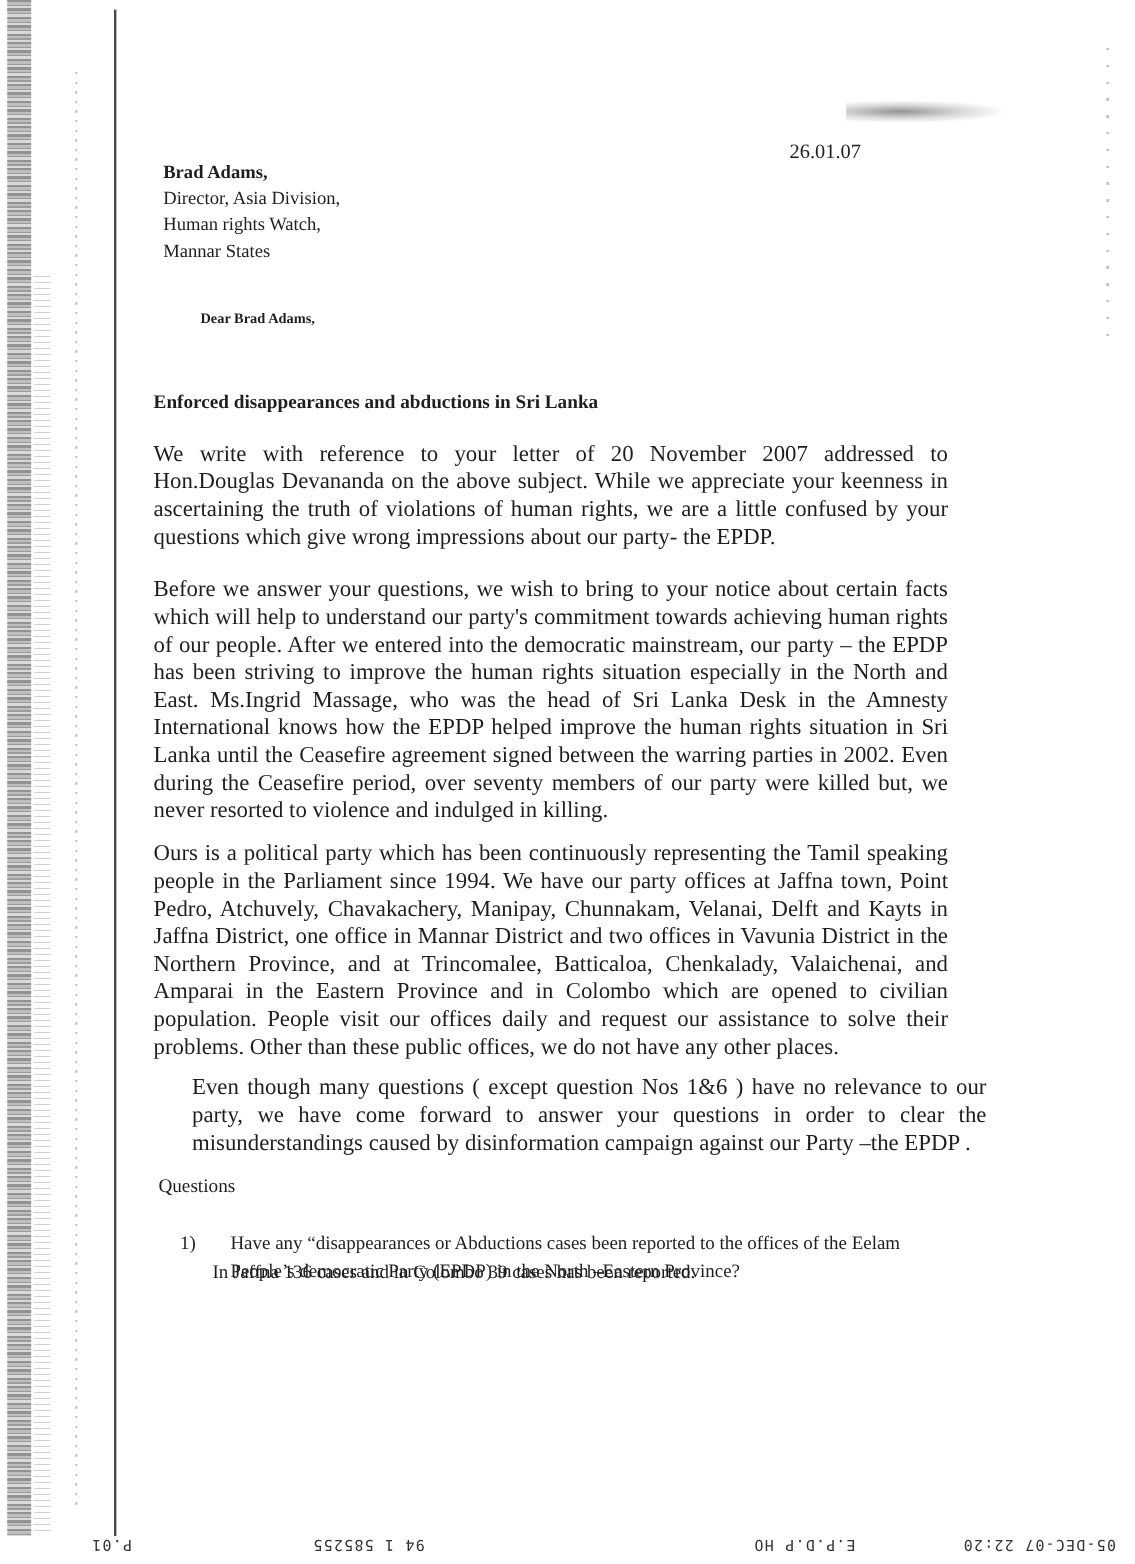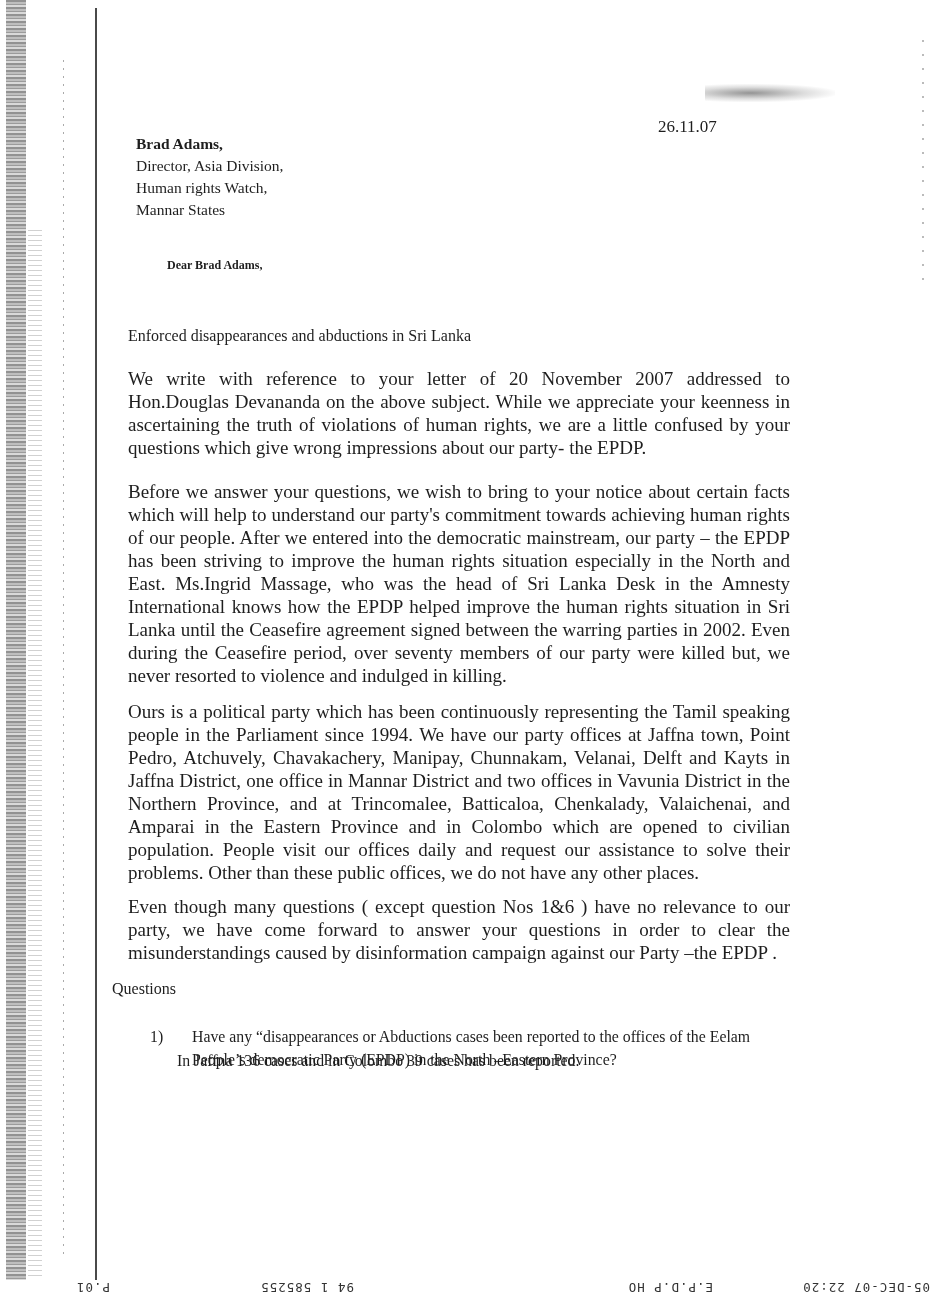--- a/index.html
+++ b/index.html
@@ -38,32 +38,32 @@
     position: absolute; left: 658px; top: 117px; font-size: 17px;
   }
   .addr {
     position: absolute; left: 136px; top: 133px; font-size: 15.5px; line-height: 22px;
   }
   .addr .name { font-weight: bold; }
   .salutation {
     position: absolute; left: 128px; top: 258px; font-size: 12px; font-weight: bold; margin-left: 39px;
   }
   .subject {
-    position: absolute; left: 128px; top: 327px; font-size: 16px; font-weight: normal;
+    position: absolute; left: 128px; top: 327px; font-size: 16px; font-weight: bold;
   }
   .para {
     position: absolute; left: 128px; width: 662px; font-size: 19px; line-height: 23px;
     text-align: justify; margin: 0;
   }
   .p1 { top: 367px; }
   .p2 { top: 480px; font-family: Liberation Serif, serif; }
   .p3 { top: 700px; }
-  .p4 { top: 895px; }
+  .p4 { top: 895px; margin-left: 32px; }
   .questions-head {
-    position: absolute; left: 112px; top: 980px; font-size: 16px;
+    position: absolute; left: 132px; top: 980px; font-size: 16px;
   }
   .q1 {
     position: absolute; left: 150px; top: 1025px; width: 640px; font-size: 15.8px; line-height: 23px;
     display: flex;
   }
   .q1 .num { width: 27px; flex: none; }
   .q1 .text { flex: 1; margin-left: 15px; }
   .answer {
     position: absolute; left: 177px; top: 1052px; font-size: 15.8px;
   }
@@ -82,21 +82,21 @@
 </head>
 <body>
 
 <div class="scan-edge"></div>
 <div class="scan-edge2"></div>
 <div class="faint-rule"></div>
 <div class="margin-rule"></div>
 <div class="stamp-smudge"></div>
 <div class="right-dots"></div>
 
-<div class="date">26.11.07</div>
+<div class="date">26.01.07</div>
 
 <div class="addr">
   <div class="name">Brad Adams,</div>
   <div>Director, Asia Division,</div>
   <div>Human rights Watch,</div>
   <div>Mannar States</div>
 </div>
 
 <div class="salutation">Dear Brad Adams,</div>
 

